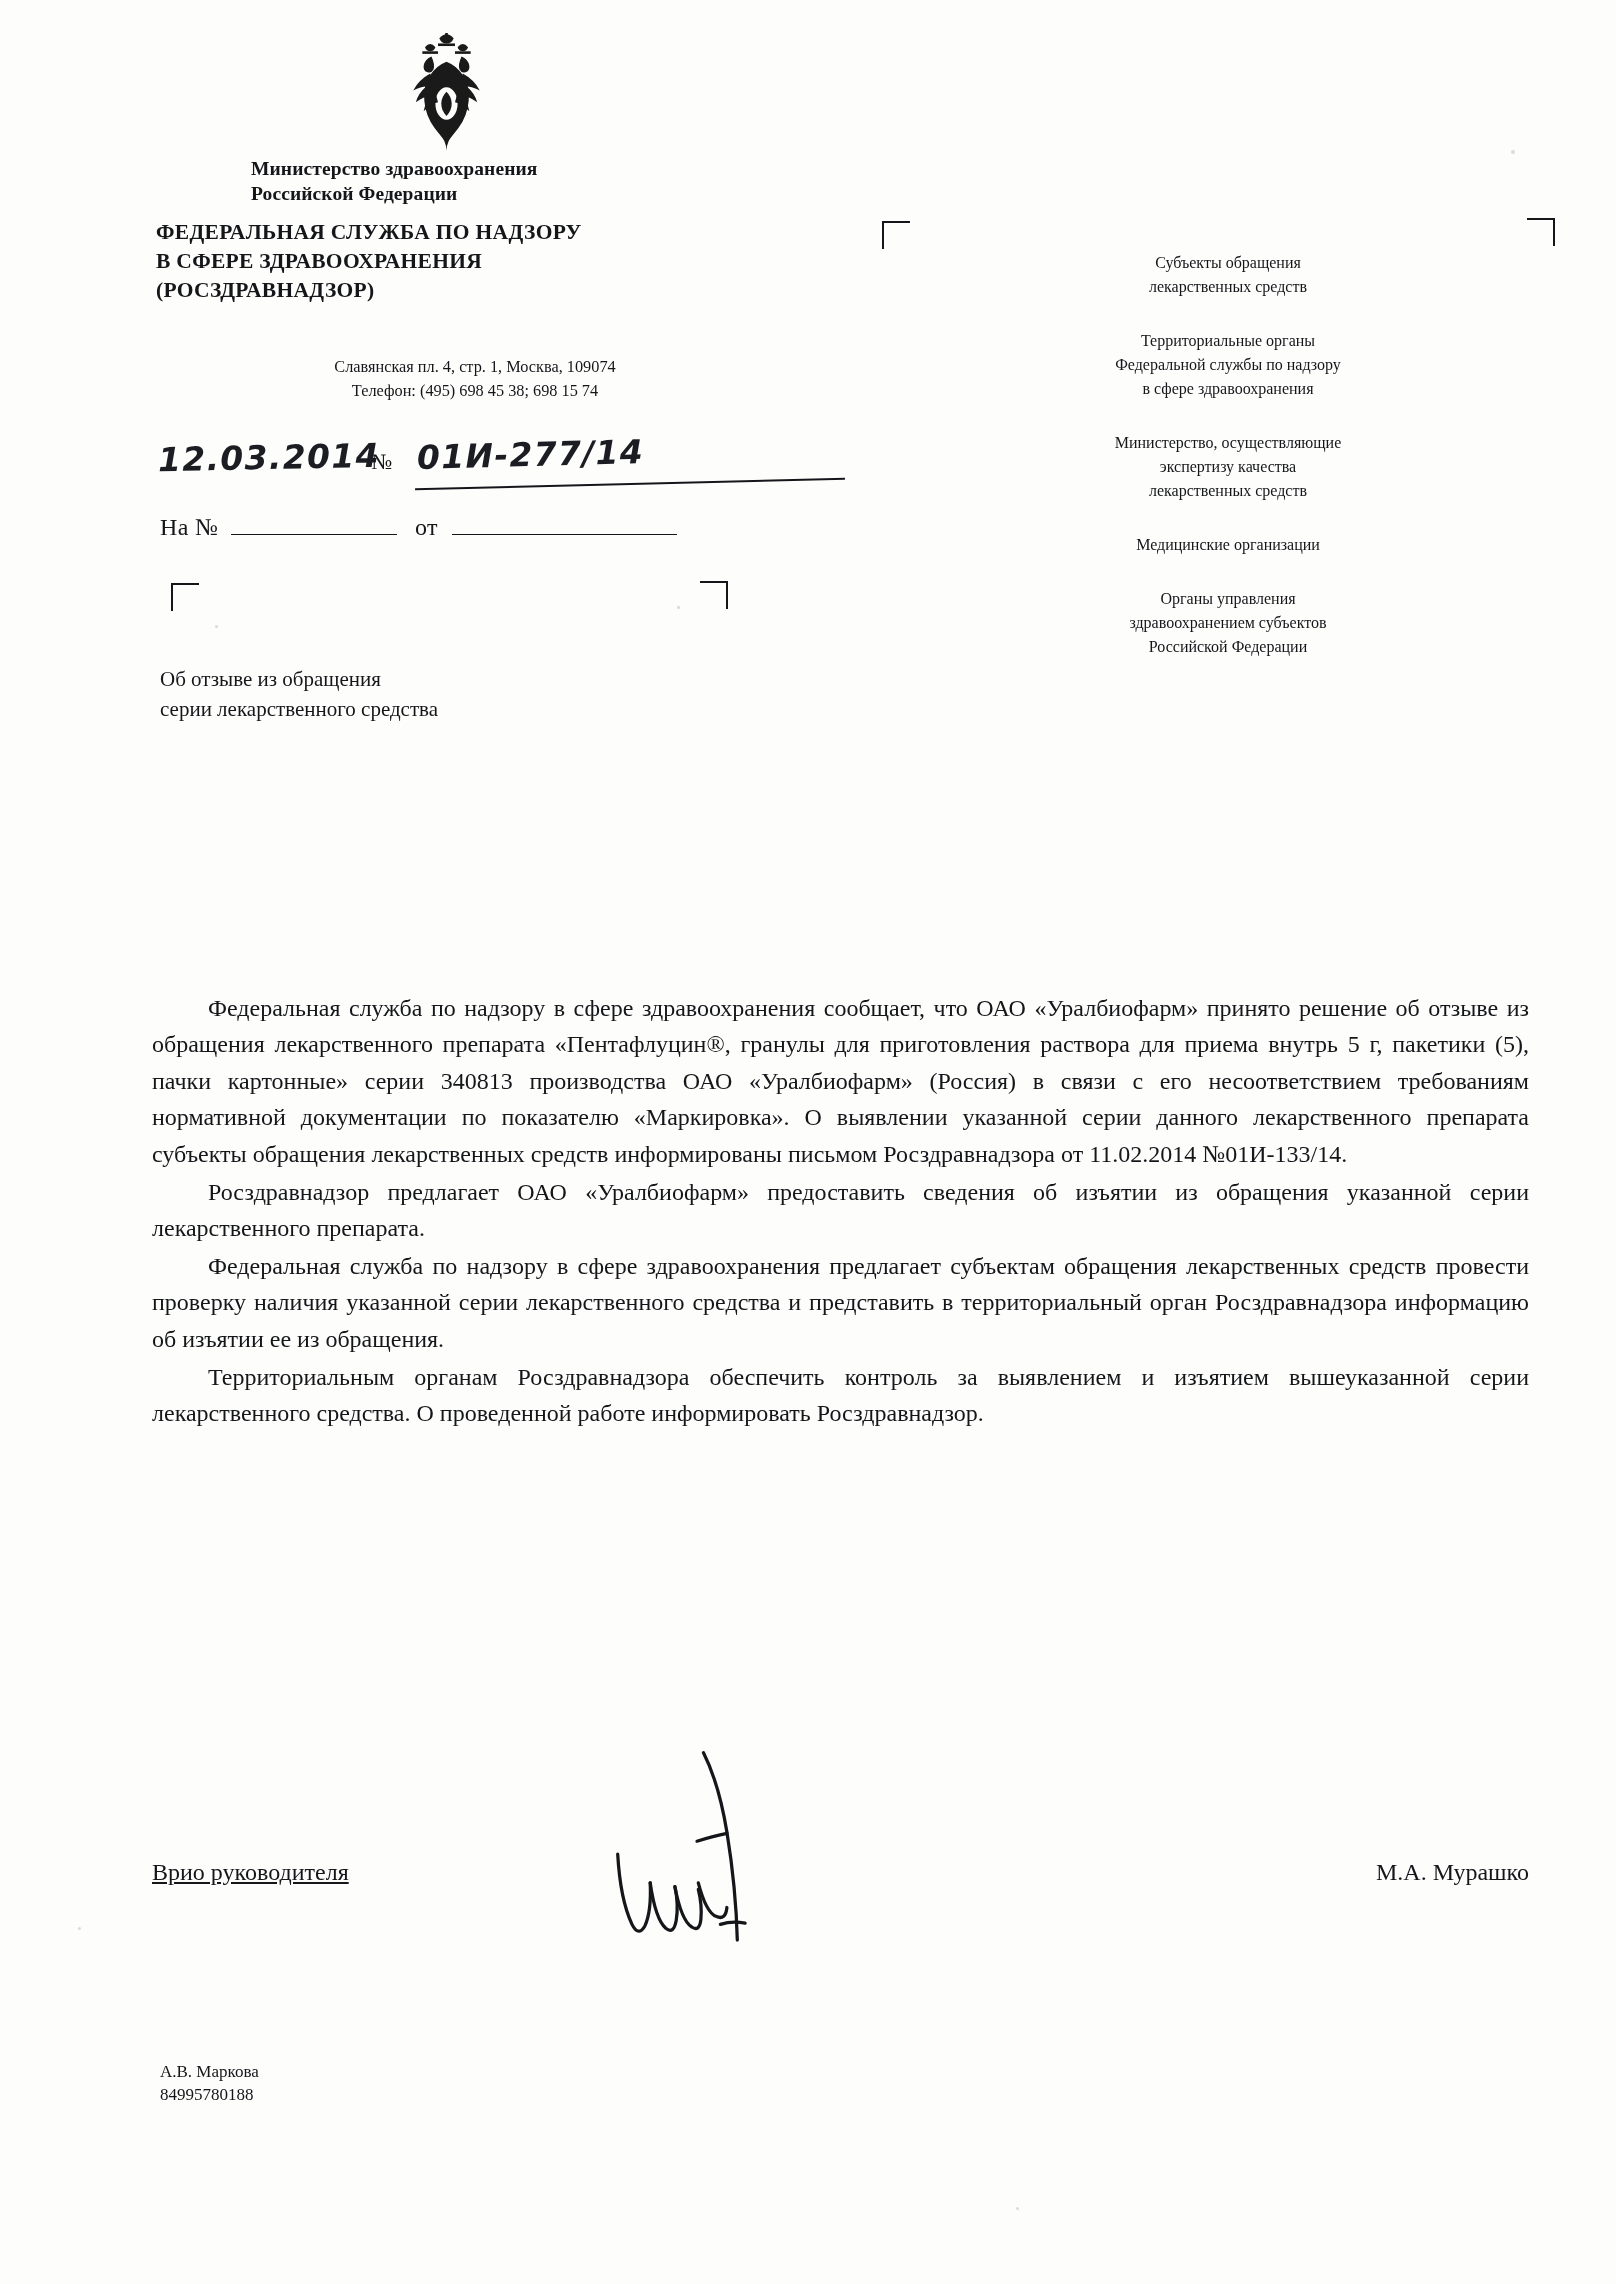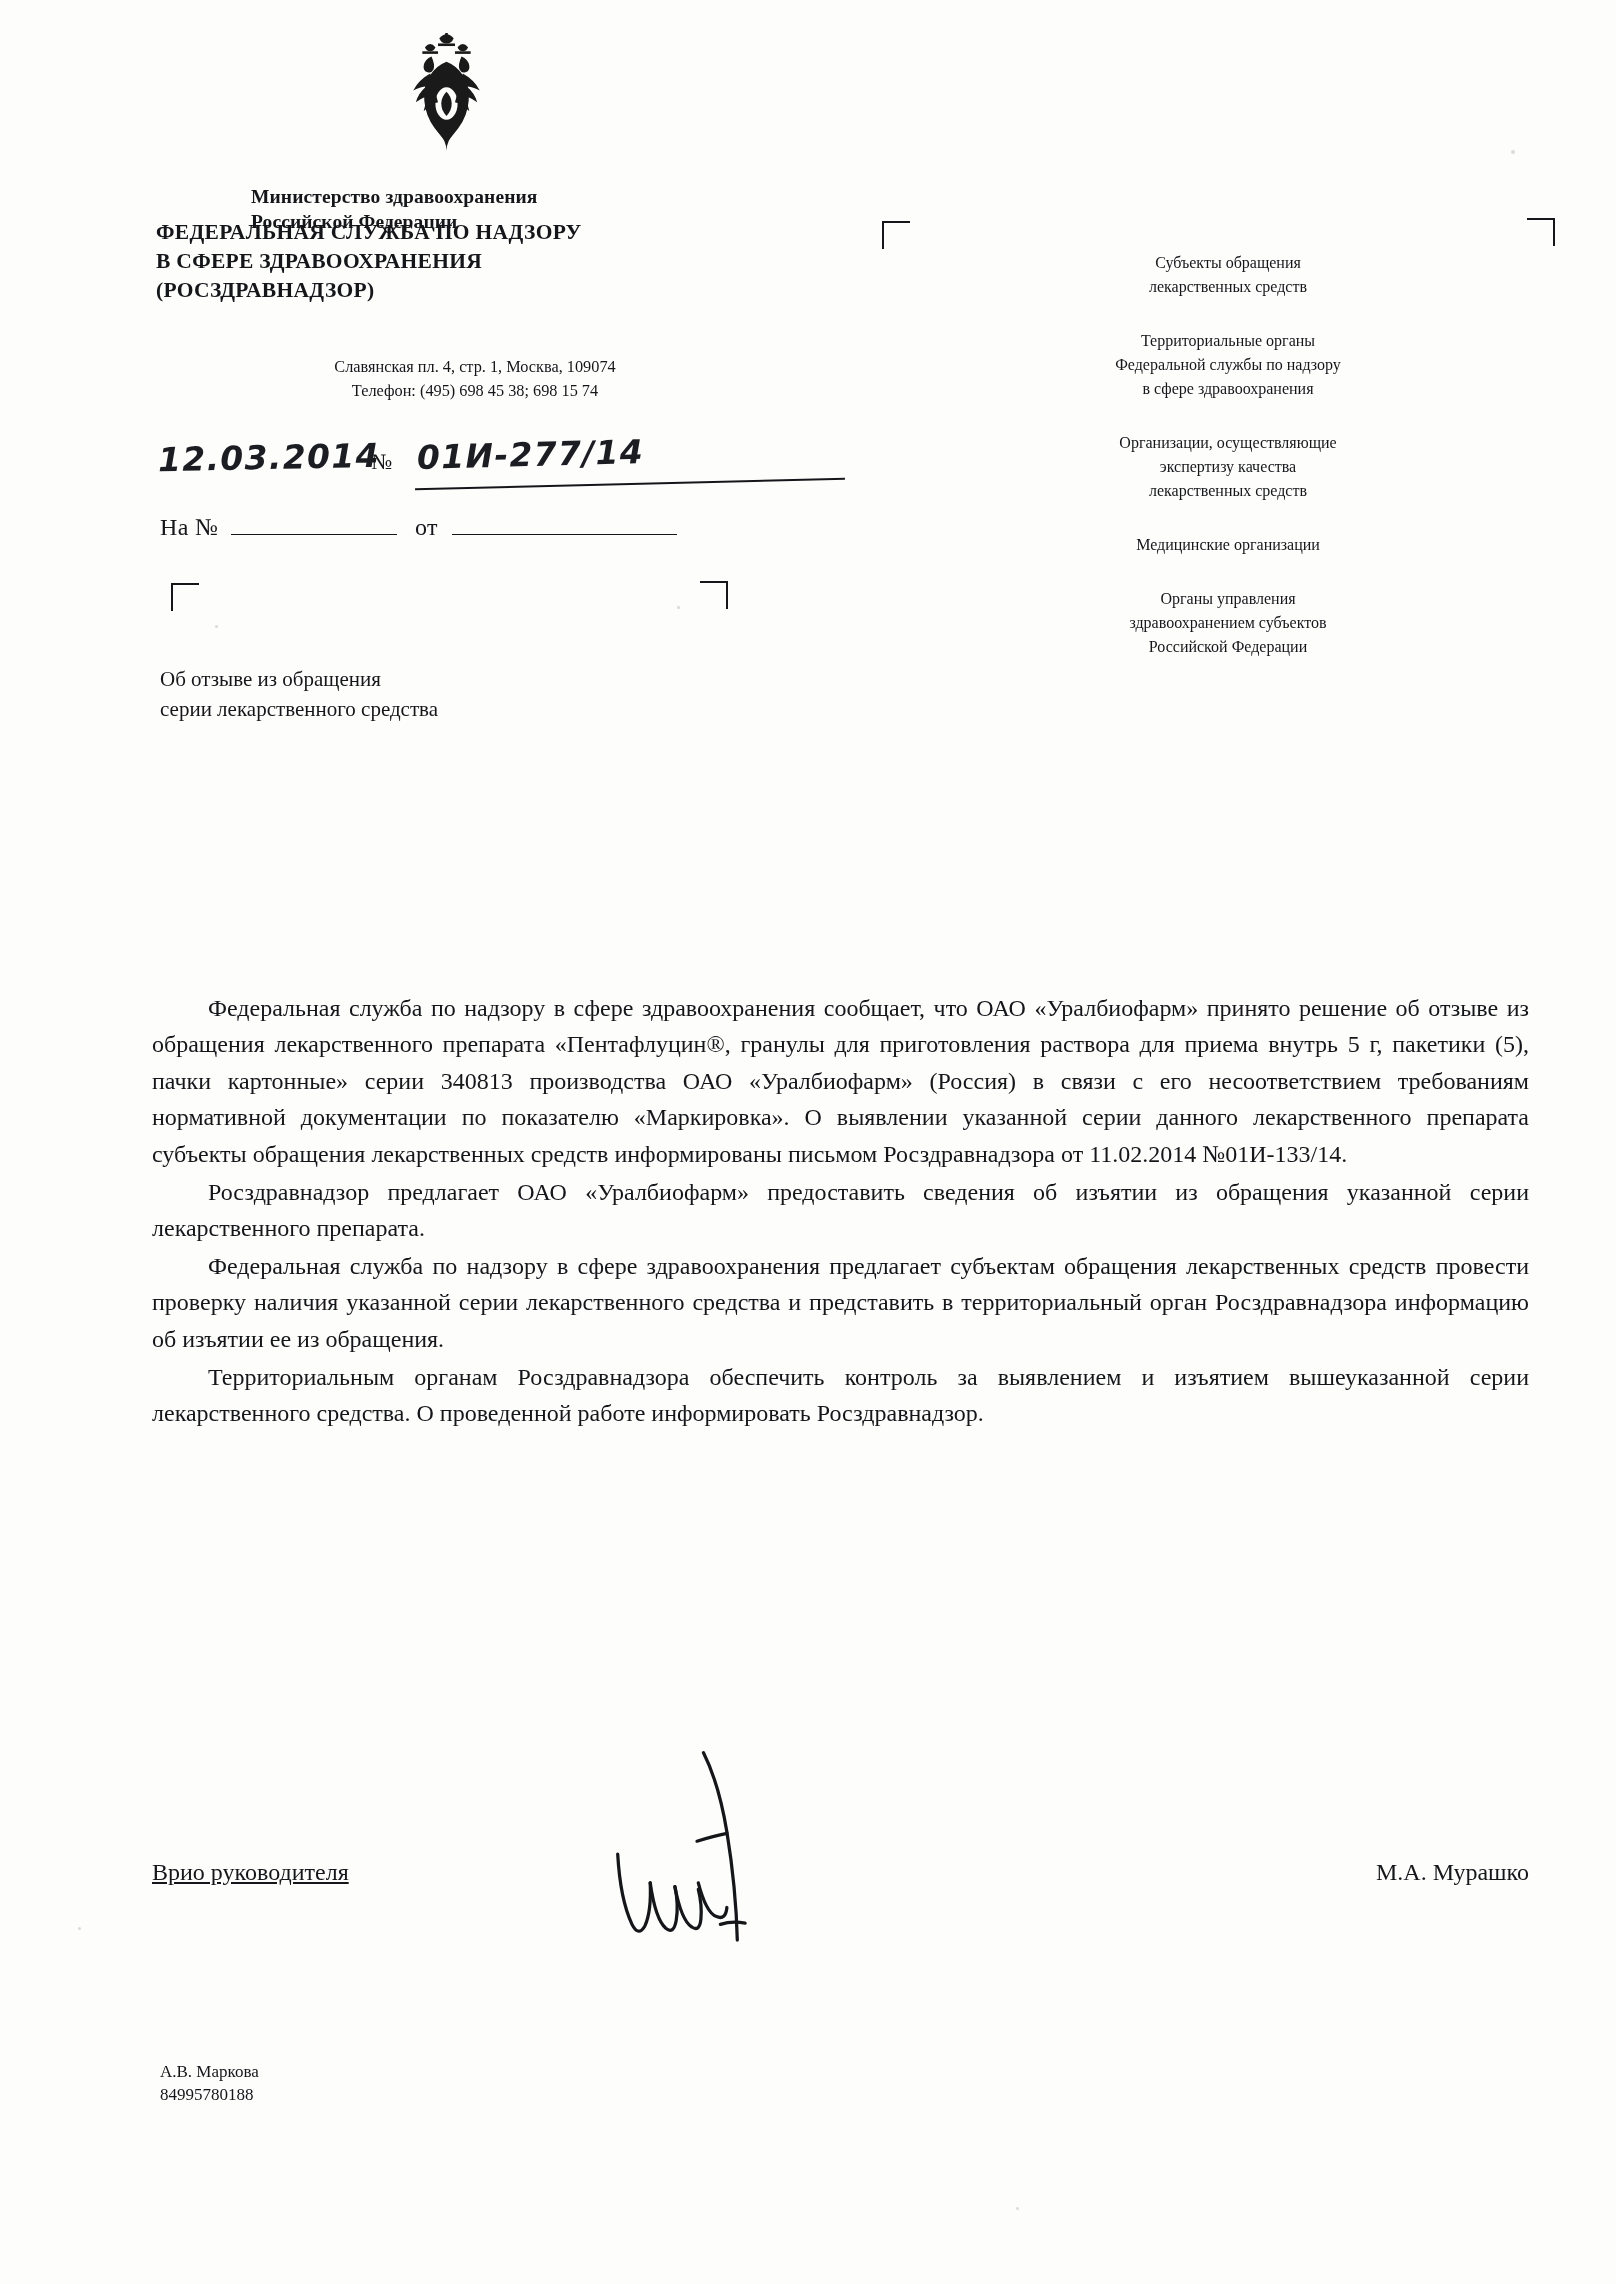--- a/index.html
+++ b/index.html
@@ -35,21 +35,20 @@
   
   .ministry {
     position: absolute;
     left: 251px;
     top: 156px;
     width: 443px;
     font-weight: bold;
     font-size: 19.5px;
     line-height: 1.3;
     letter-spacing: 0.1px;
-    margin-top: 28px;
   }
 
   .agency {
     position: absolute;
     left: 156px;
     top: 218px;
     width: 638px;
     font-weight: bold;
     font-size: 21.5px;
     line-height: 1.35;
@@ -293,21 +292,21 @@
     <div class="blk">
       <div>Субъекты обращения</div>
       <div>лекарственных средств</div>
     </div>
     <div class="blk">
       <div>Территориальные органы</div>
       <div>Федеральной службы по надзору</div>
       <div>в сфере здравоохранения</div>
     </div>
     <div class="blk">
-      <div>Организации, осуществляющие</div>
+      <div>Министерство, осуществляющие</div>
       <div>экспертизу качества</div>
       <div>лекарственных средств</div>
     </div>
     <div class="blk">
       <div>Медицинские организации</div>
     </div>
     <div class="blk">
       <div>Органы управления</div>
       <div>здравоохранением субъектов</div>
       <div>Российской Федерации</div>

